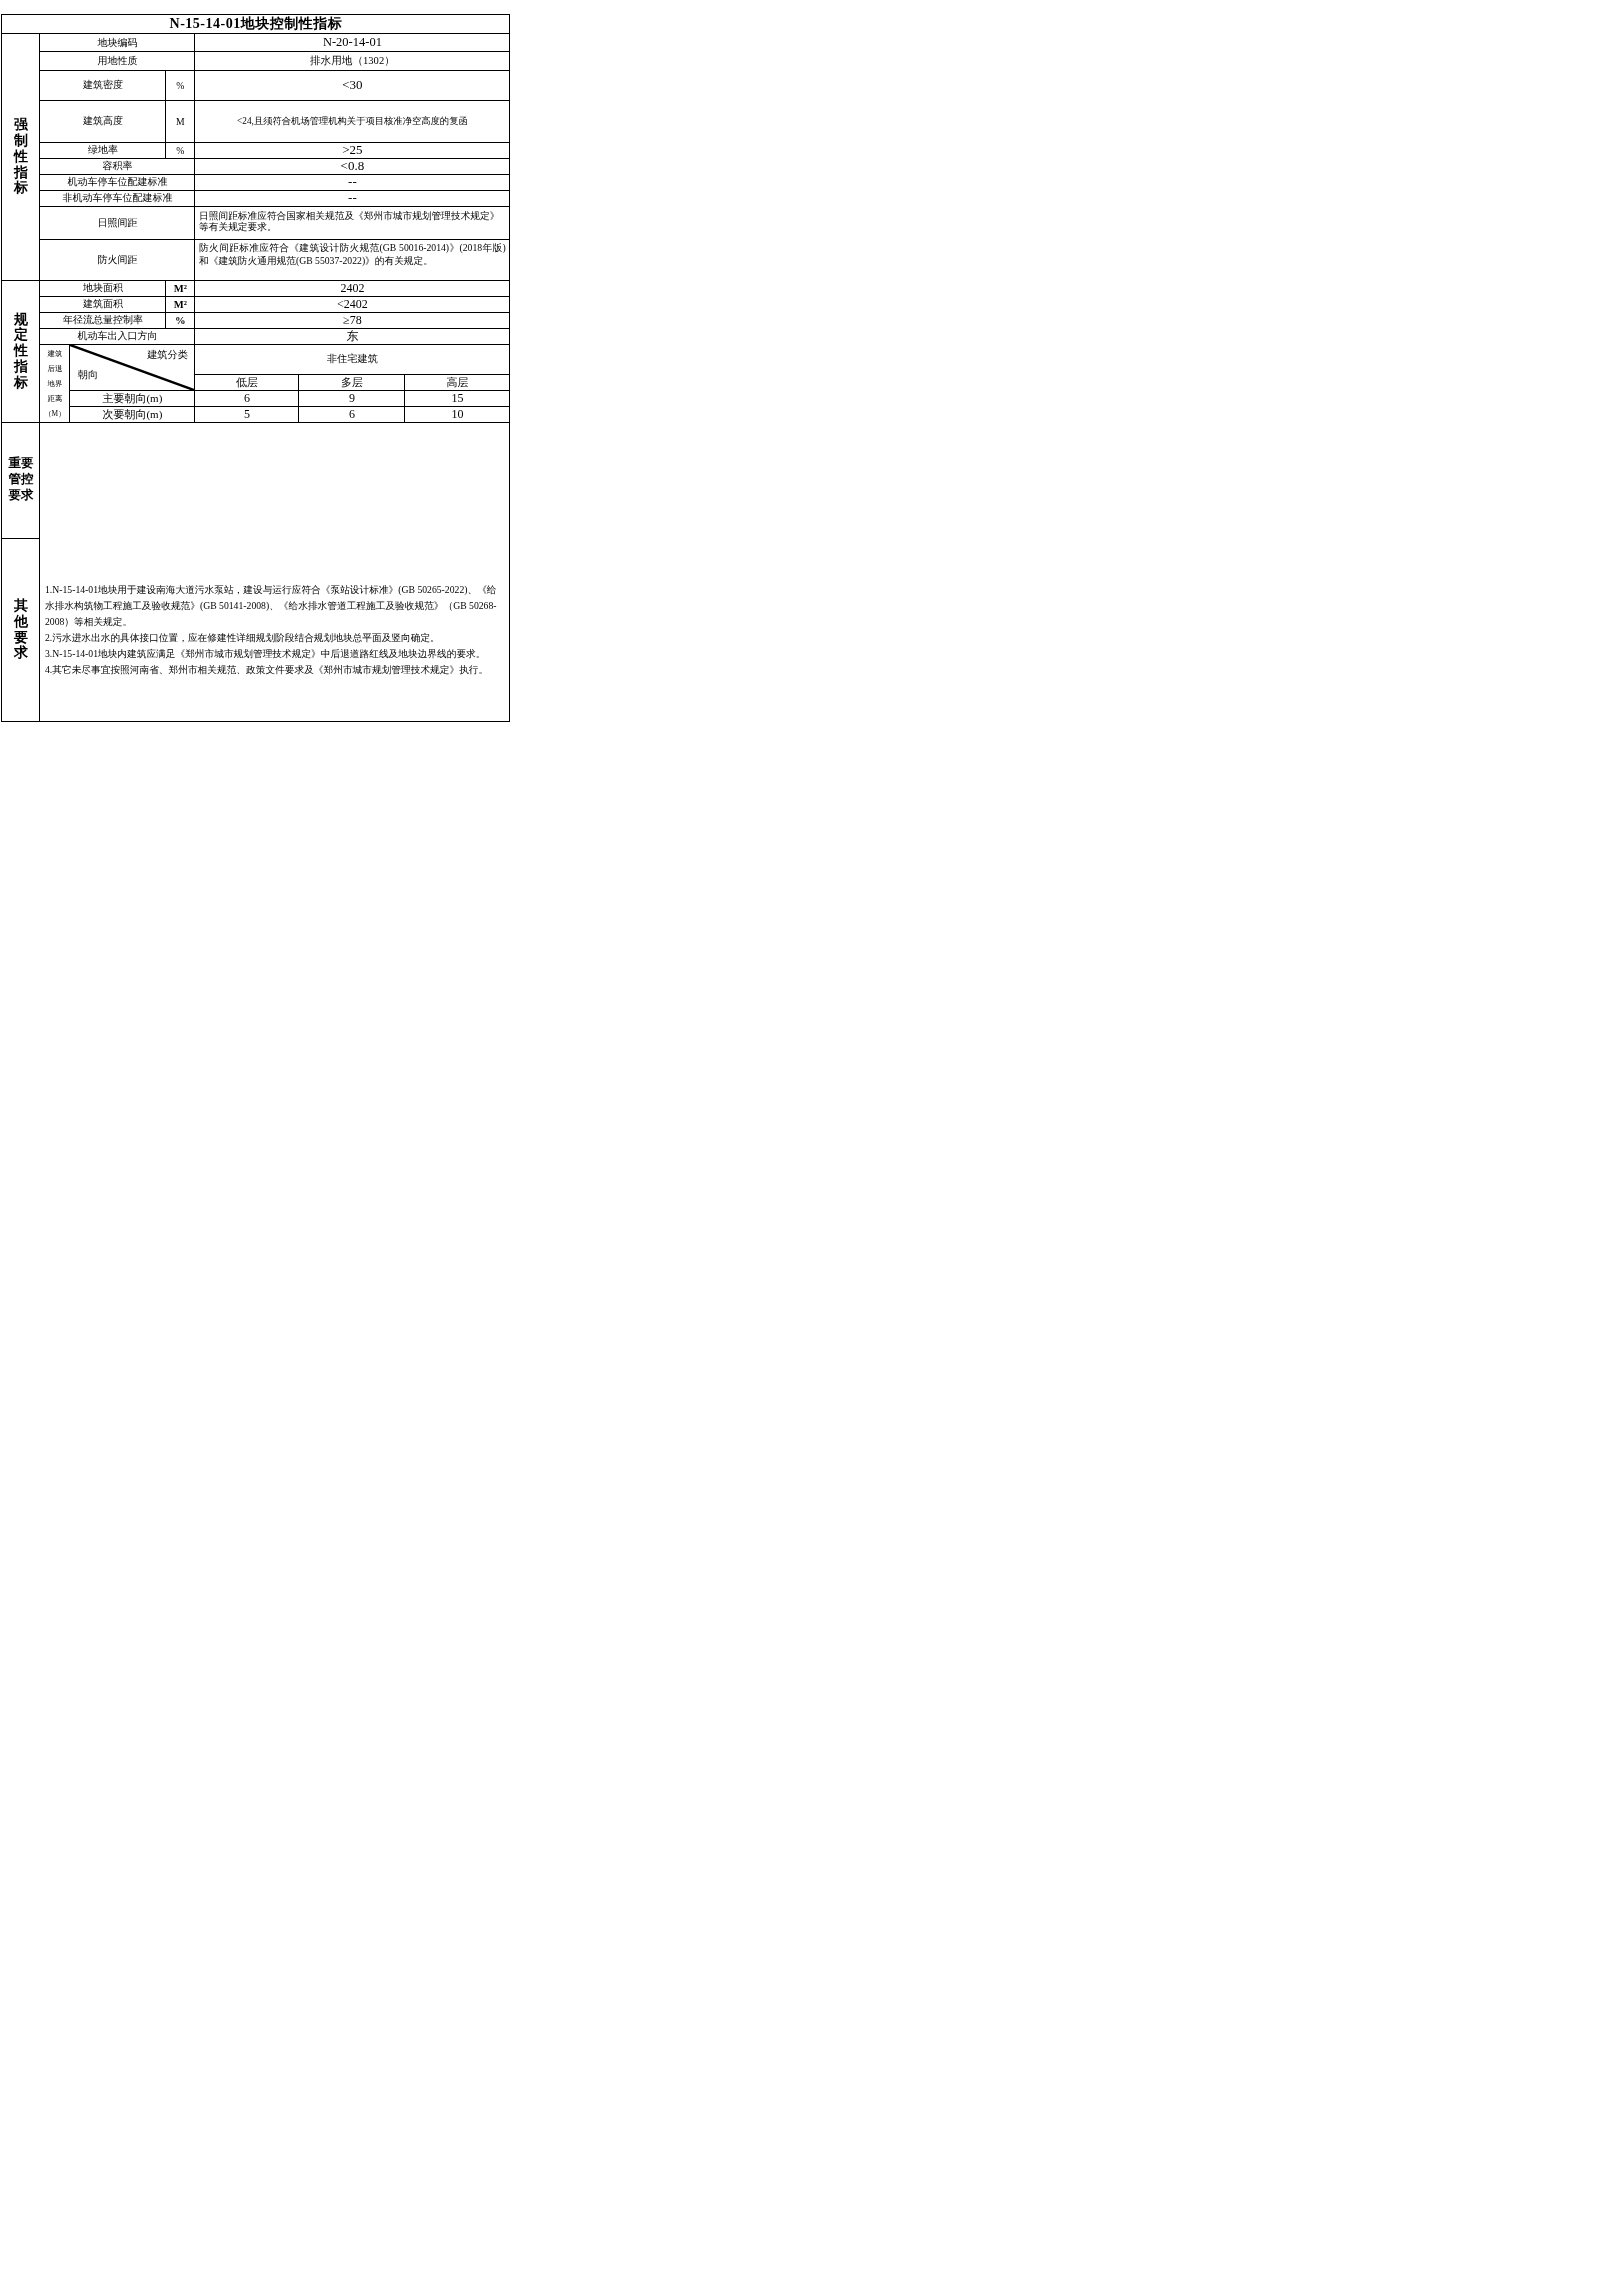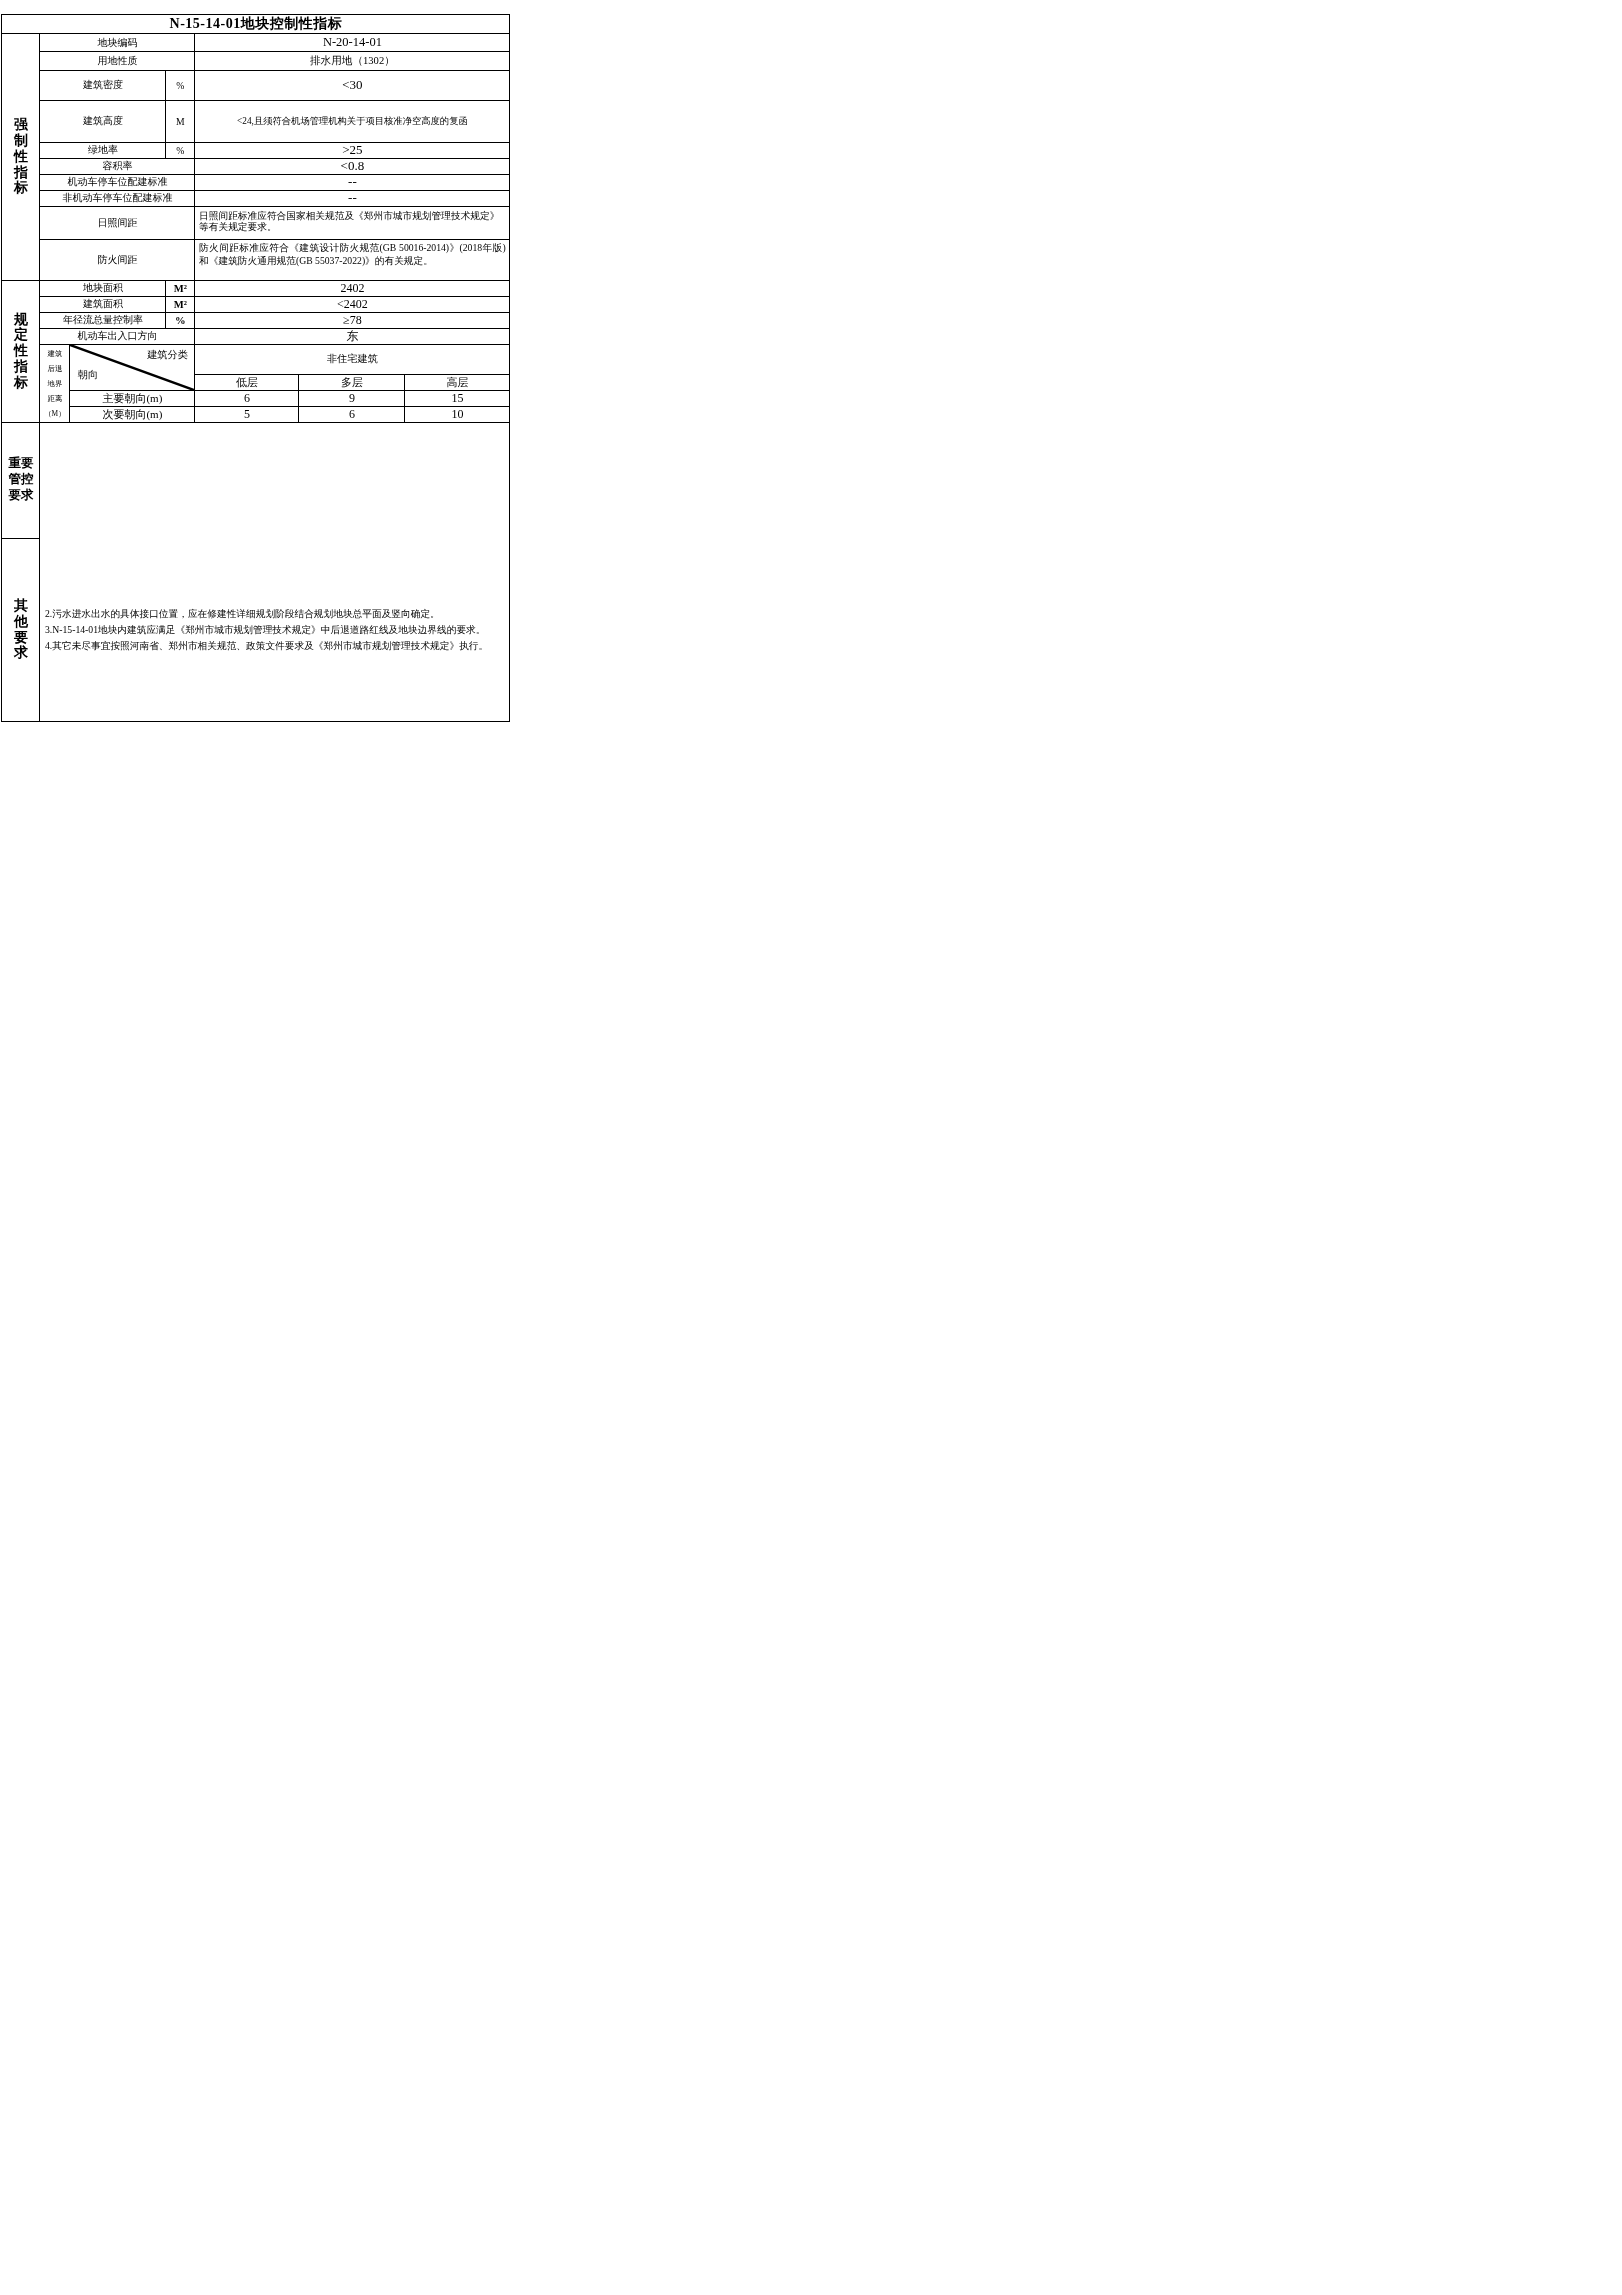--- a/index.html
+++ b/index.html
@@ -166,20 +166,21 @@
         <div>要求</div>
       </div>
 
     <div class="c nb vhead" style="grid-area:21/1/22/2">
         <div>其</div>
         <div>他</div>
         <div>要</div>
         <div>求</div>
       </div>
     <div class="c nr nb bigpara otherpara" style="grid-area:21/2/22/8">
+        <div>1.N-15-14-01地块用于建设南海大道污水泵站，建设与运行应符合《泵站设计标准》(GB 50265-2022)、《给水排水构筑物工程施工及验收规范》(GB 50141-2008)、《给水排水管道工程施工及验收规范》（GB 50268-2008）等相关规定。</div>
         <div>2.污水进水出水的具体接口位置，应在修建性详细规划阶段结合规划地块总平面及竖向确定。</div>
         <div>3.N-15-14-01地块内建筑应满足《郑州市城市规划管理技术规定》中后退道路红线及地块边界线的要求。</div>
         <div>4.其它未尽事宜按照河南省、郑州市相关规范、政策文件要求及《郑州市城市规划管理技术规定》执行。</div>
       </div>
 
   </div>
 </div>
 
 
 </body></html>

